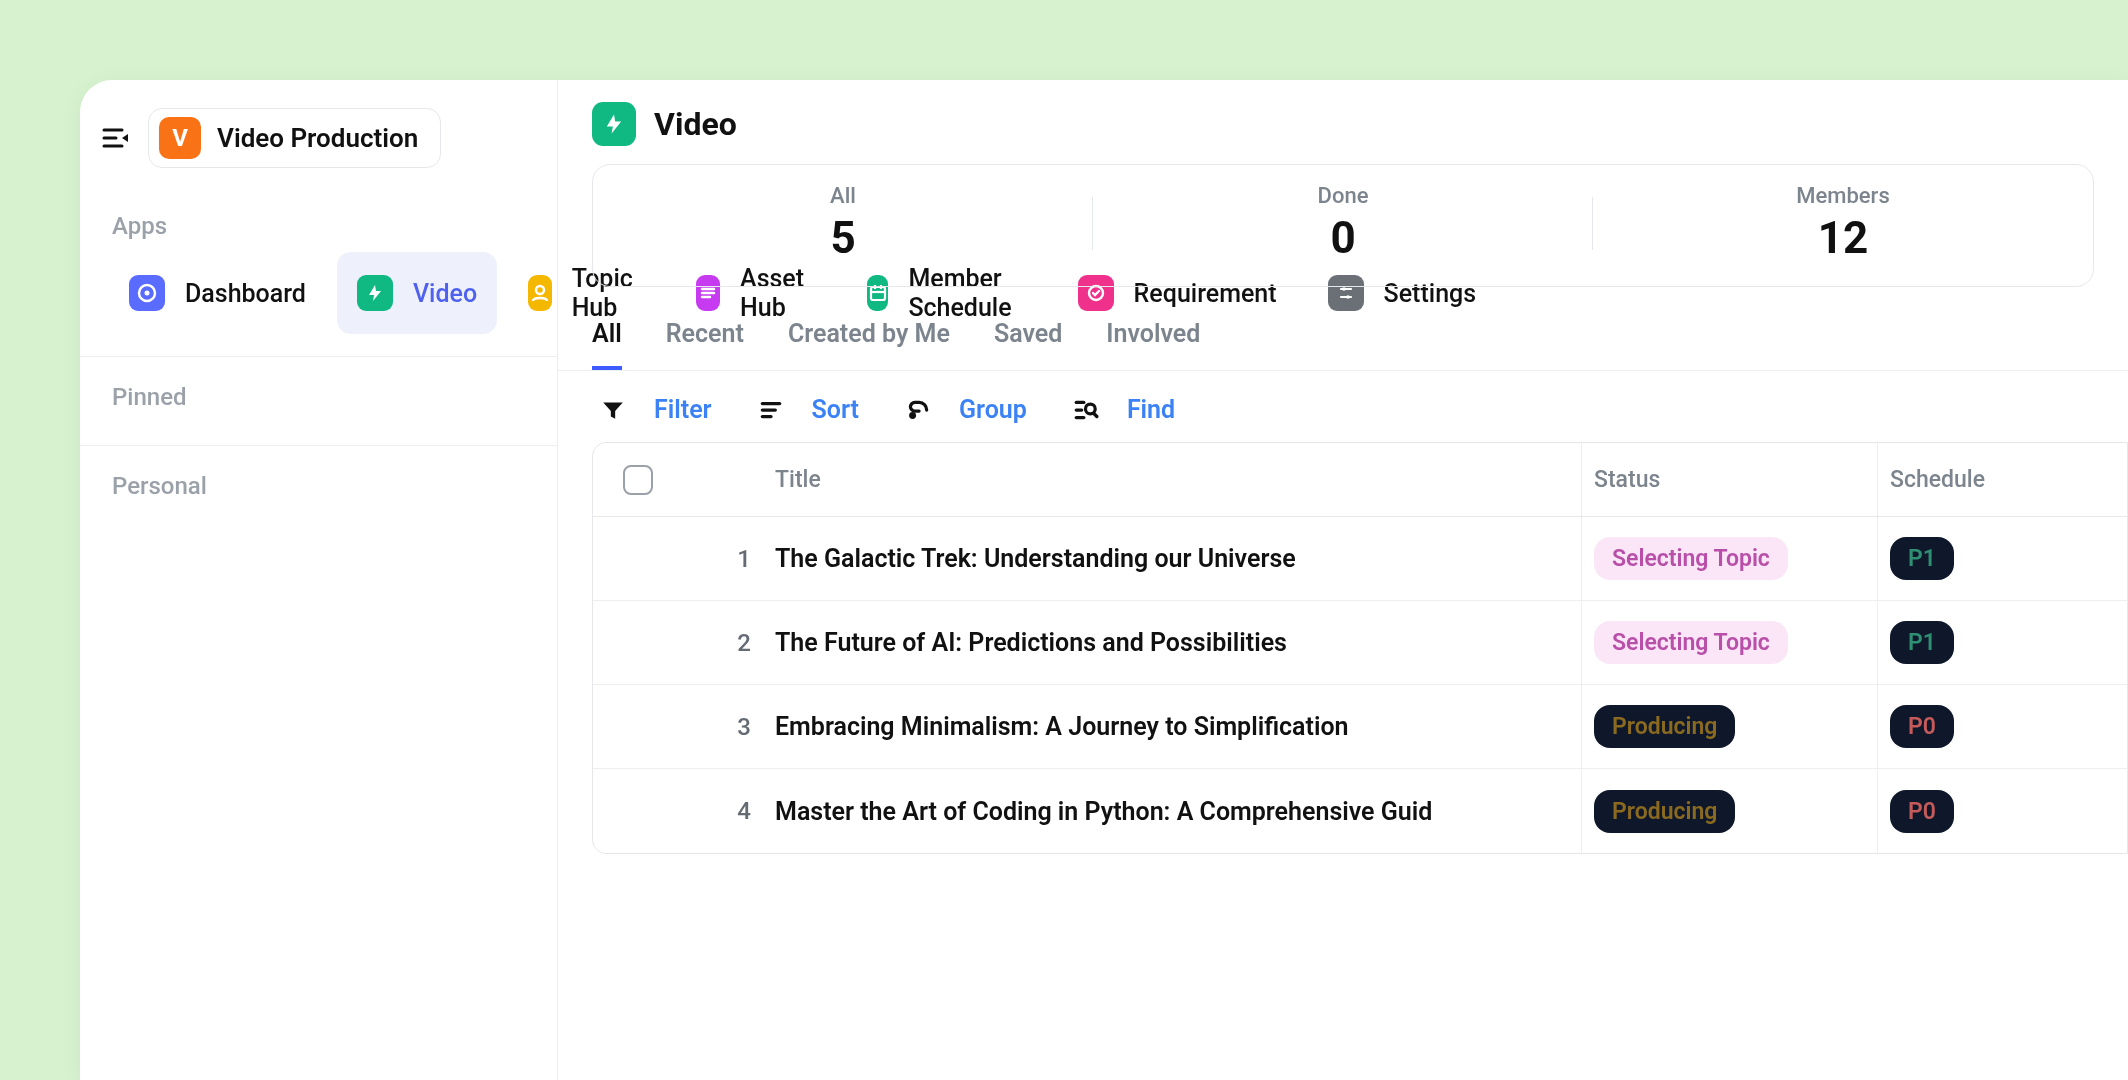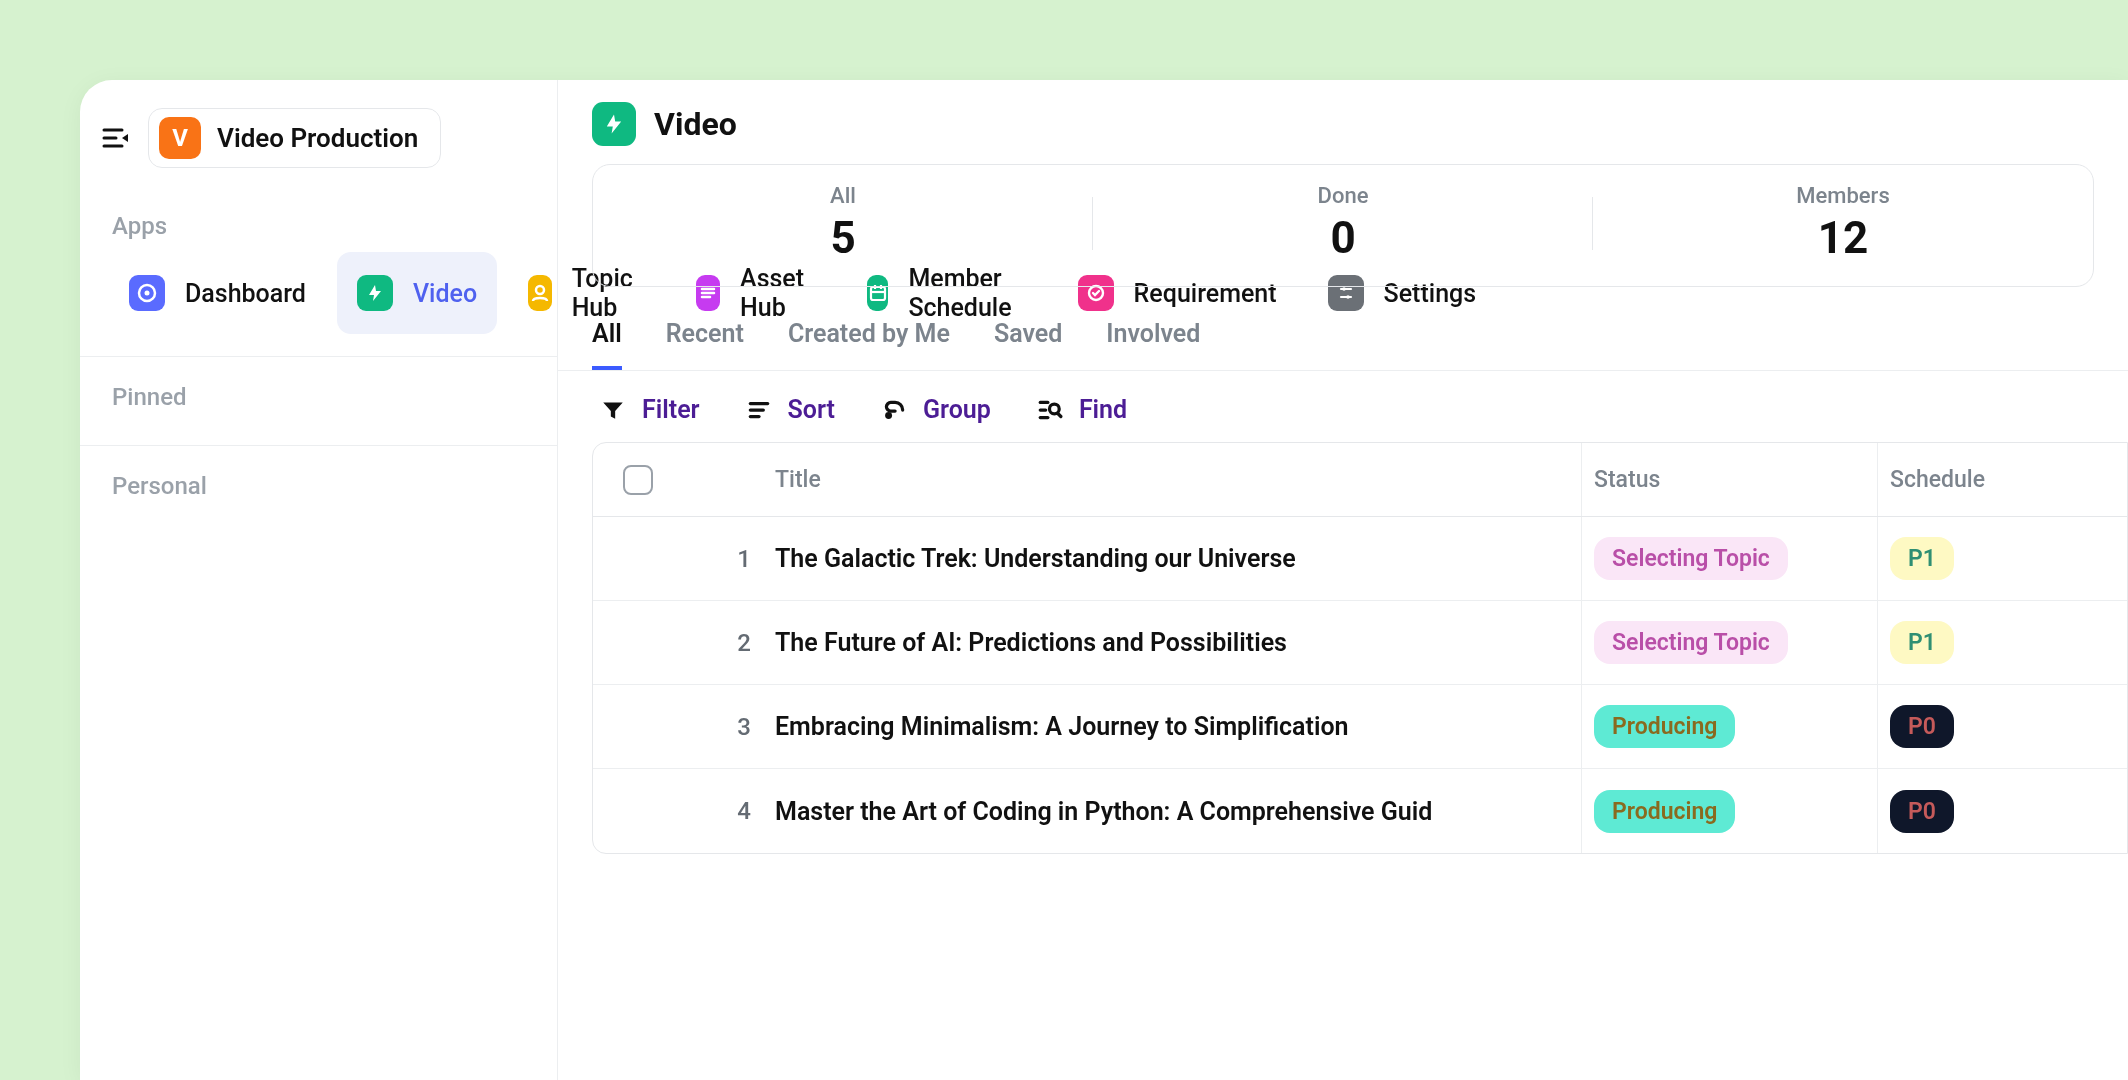--- a/index.html
+++ b/index.html
@@ -139,22 +139,22 @@
     padding-bottom:18px;
     cursor:pointer;
     border-bottom:4px solid transparent;
   }
   .tab.active{color:#111;border-bottom-color:#3b5bff;}
   .toolbar {
     display:flex;gap:46px;
     padding:24px 34px 18px 42px;
   }
   .tool {
-    display:flex;align-items:center;gap:16px;
-    font-size:25px;font-weight:600;color:#4c1d95;
+    display:flex;align-items:center;gap:28px;
+    font-size:25px;font-weight:600;color:#3b82f6;
     cursor:pointer;
   }
   .tool svg{width:26px;height:26px;}
   
   .table {
     margin:0 0 0 34px;
     border:1px solid #e5e7ea;
     border-radius:14px 0 0 14px;
     overflow:hidden;
   }
@@ -182,22 +182,22 @@
   }
   .trow:last-child{border-bottom:none;}
   .td-index{font-size:24px;color:#646b73;text-align:right;padding-right:28px;font-weight:500;}
   .td-title{white-space:nowrap;overflow:hidden;text-overflow:ellipsis;}
   .pill{
     display:inline-block;
     padding:8px 18px;border-radius:16px;
     font-size:23px;font-weight:600;
   }
   .pill-purple{background:#fae6f7;color:#b94fa8;}
-  .pill-amber{background:#5eead4;color:#8a6a1f;}
-  .pill-teal{background:#fef9c3;color:#2f8f73;}
+  .pill-amber{background:#0f172a;color:#8a6a1f;}
+  .pill-teal{background:#0f172a;color:#2f8f73;}
   .pill-rose{background:#0f172a;color:#c55a5a;}
   
 </style>
 </head>
 <body>
 
 <div class="surface">
 
   <aside class="sidebar">
     <div class="sidebar-top">

